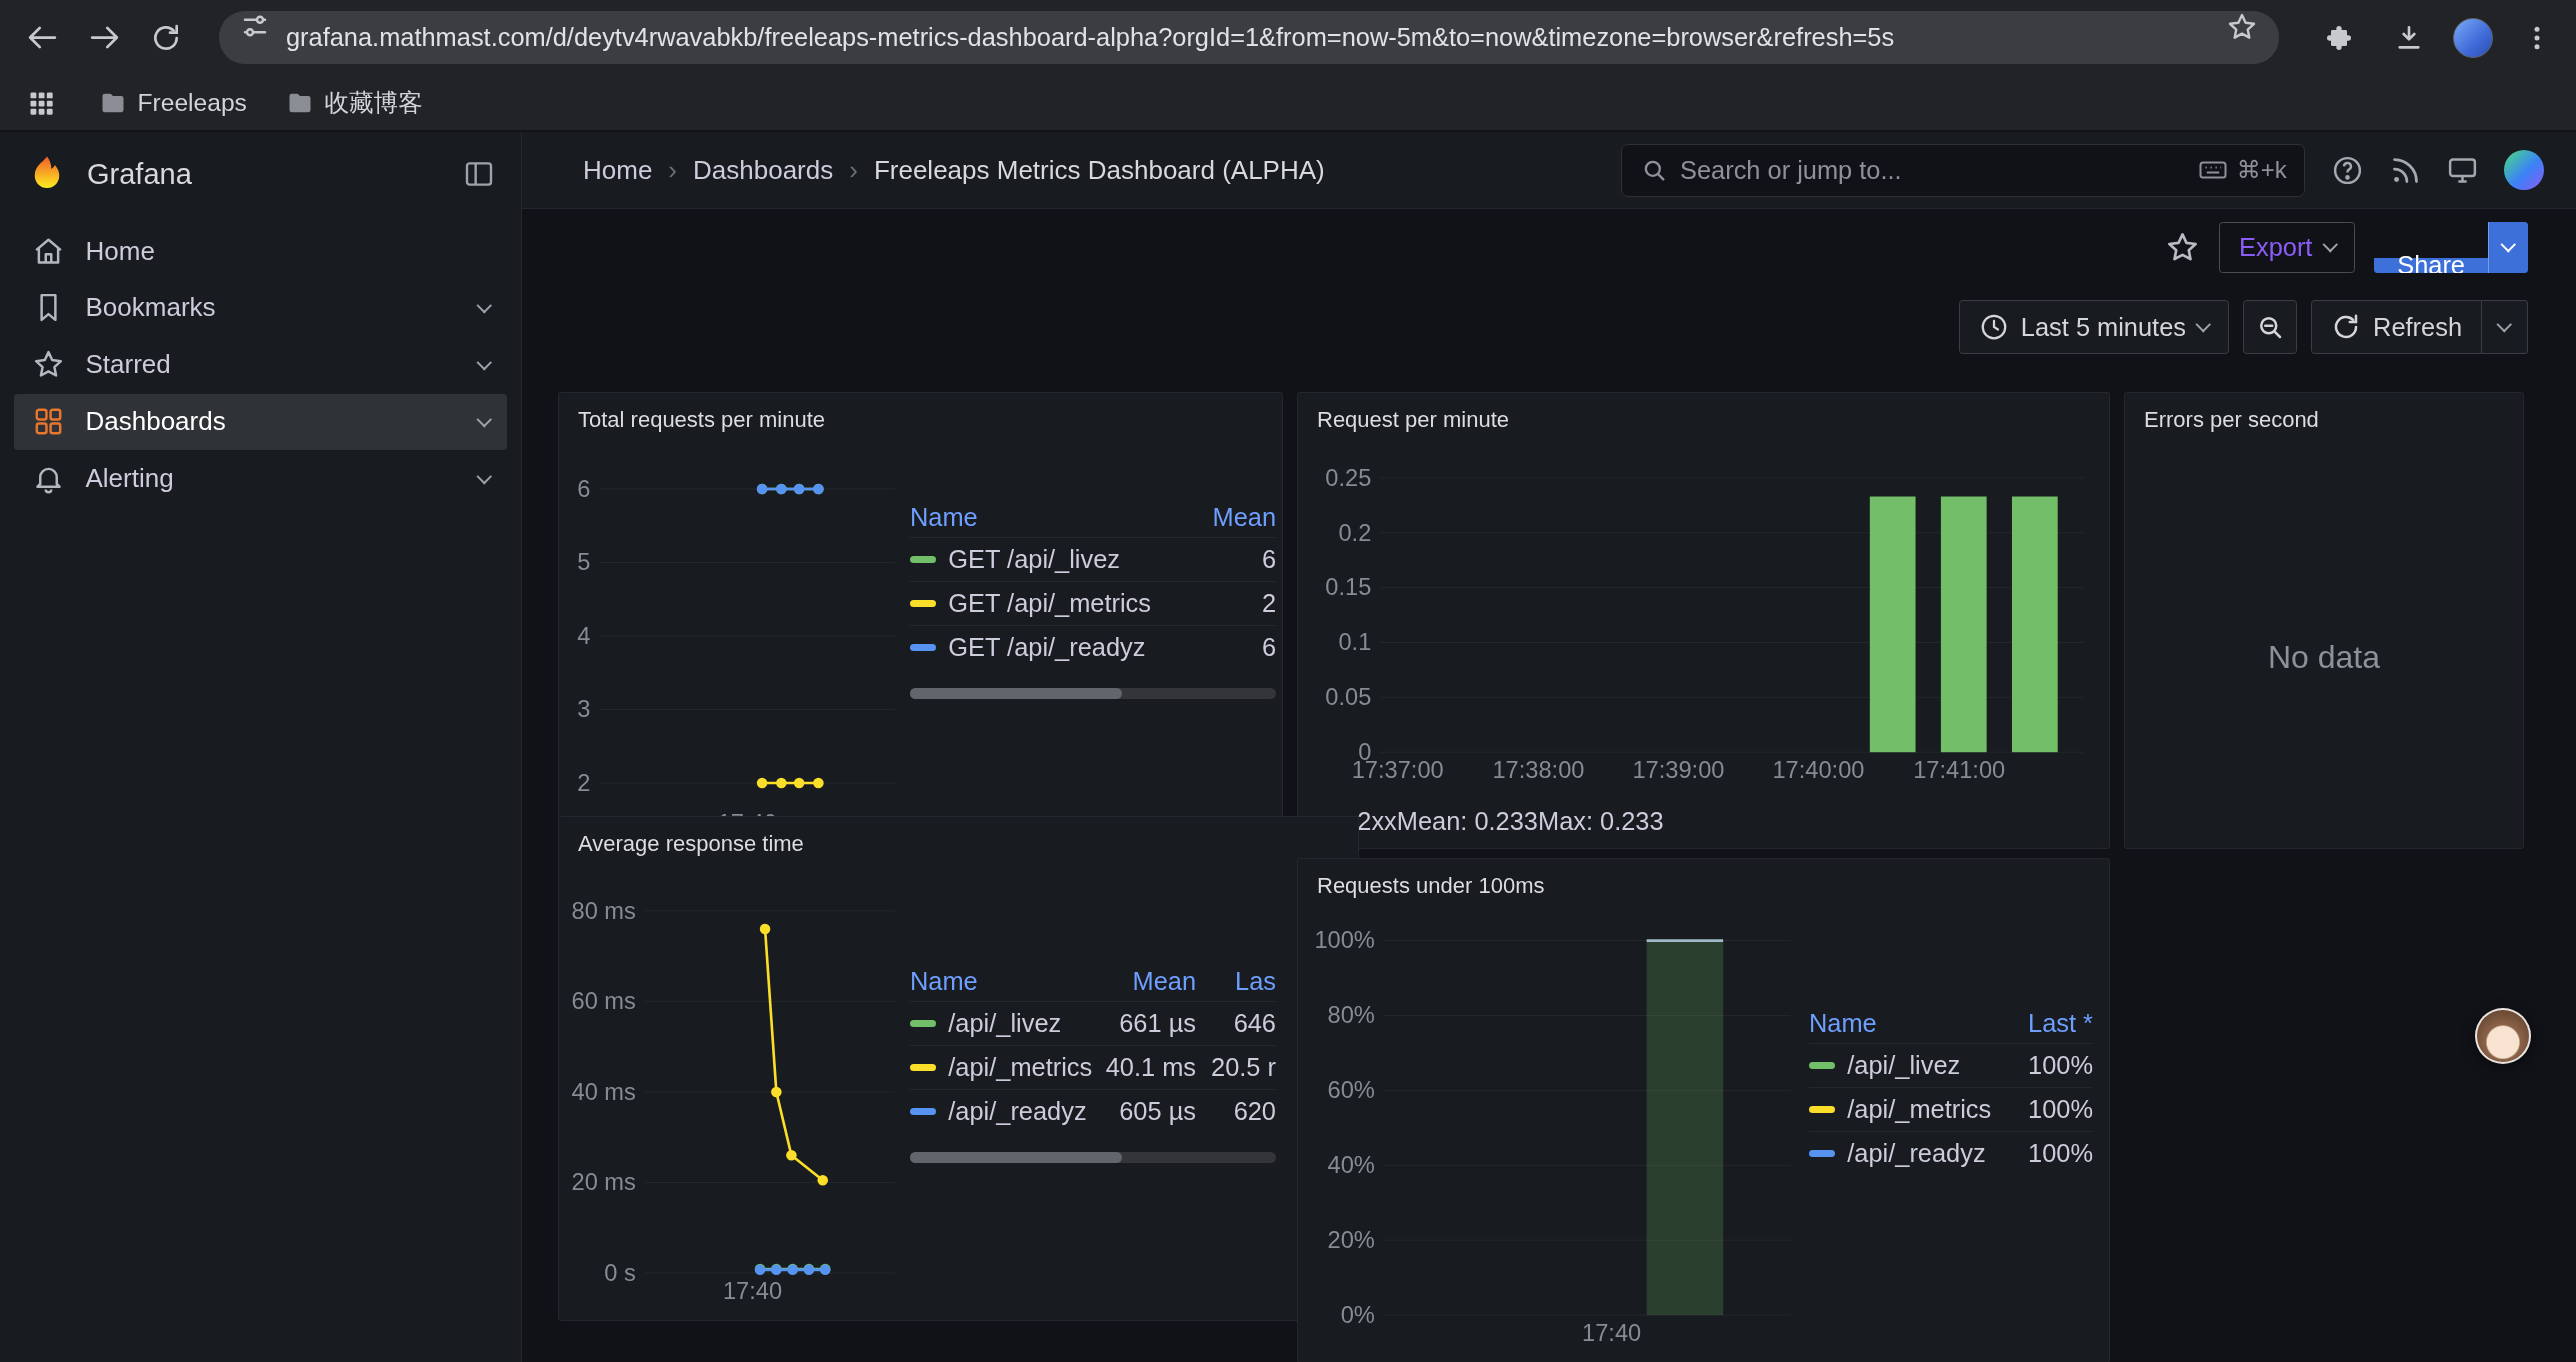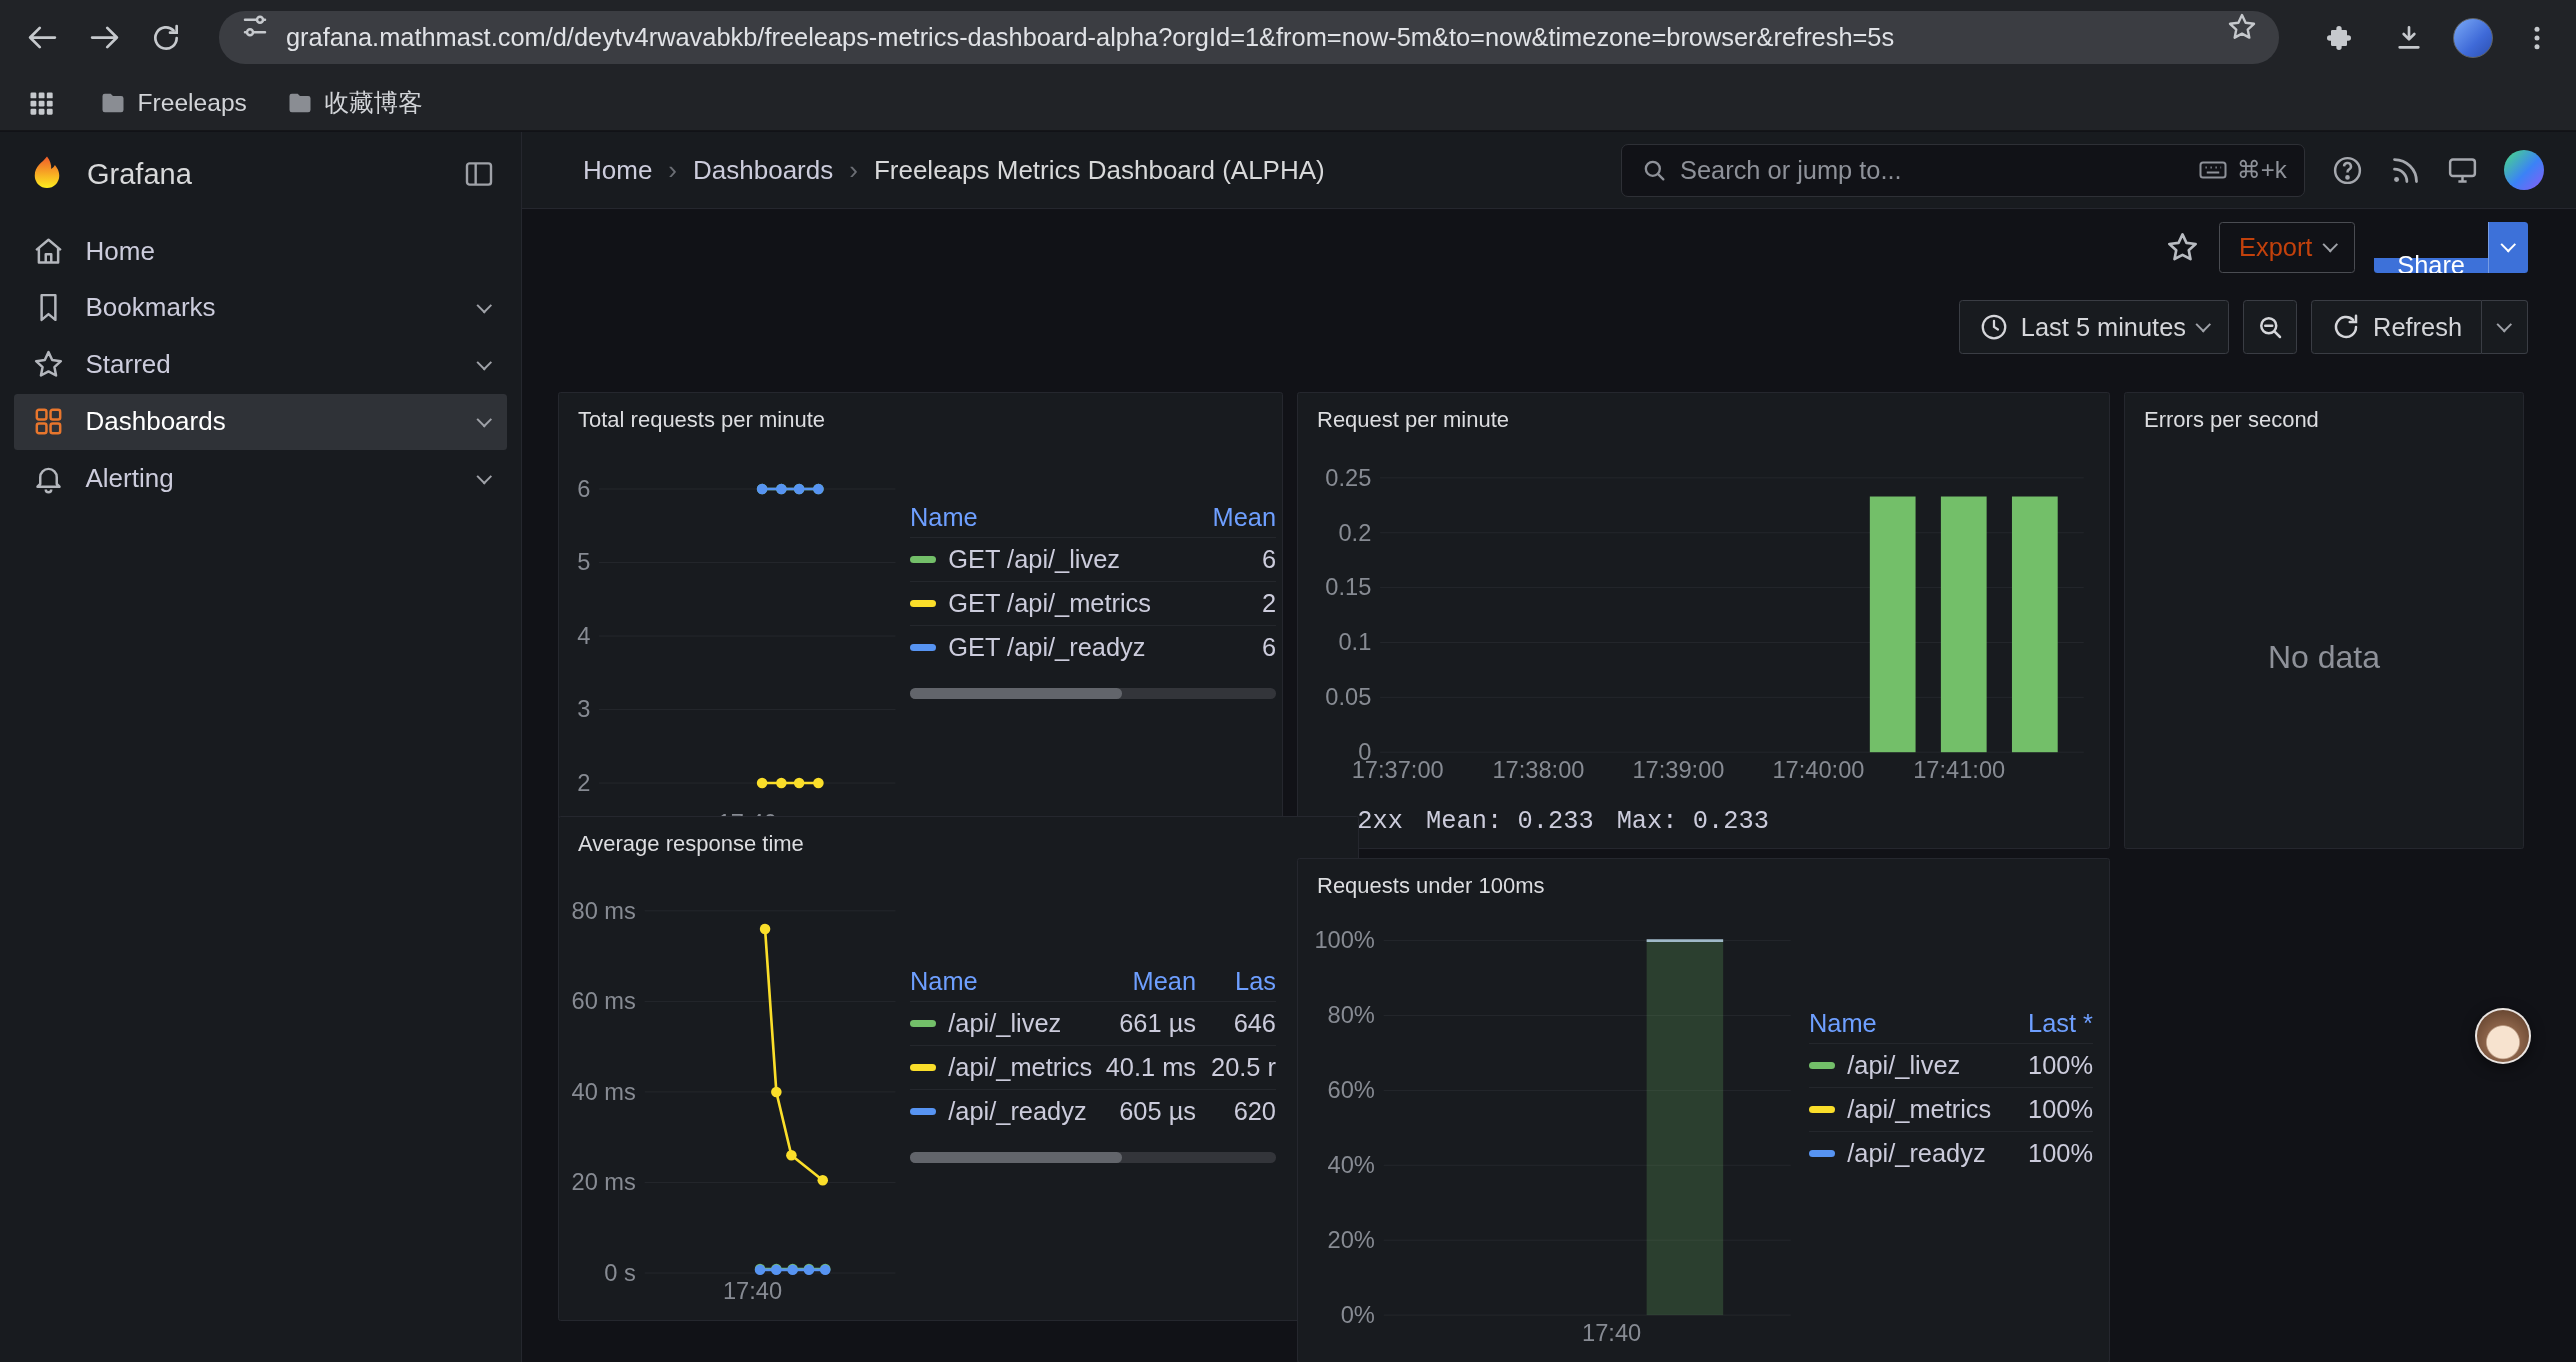--- a/index.html
+++ b/index.html
@@ -55,21 +55,21 @@
   .searchbox input::placeholder { color:#8e9199; }
   .kbd-hint { display:flex; align-items:center; gap:8.8px; color:#8e9199; font-size:24px; }
   .hdr-icons { display:flex; align-items:center; gap:24.6px; margin-left:26px; color:#a5a8ae; }
   .avatar-grafana { width:40px; height:40px; border-radius:50%;
     background:linear-gradient(135deg,#4ade80 0%,#3b82f6 55%,#8b5cf6 100%); }
 
   
   .actions { position:absolute; top:88px; right:48px; display:flex; align-items:center; gap:19px; height:54px; }
   .btn { display:flex; align-items:center; gap:12.3px; height:51px; padding:0 19px; border-radius:3.5px;
     font-size:25.4px; cursor:pointer; border:0.9px solid transparent; }
-  .btn-outline { border-color:#4a4c52; color:#c2410c; background:transparent; }
+  .btn-outline { border-color:#4a4c52; color:#8b5cf6; background:transparent; }
   .share-group { display:flex; height:51px; border-radius:3.5px; overflow:hidden; }
   .share-main { background:#3d71d9; color:#fff; font-size:25.4px; display:flex; align-items:center; padding:0 23px; cursor:pointer;margin-top:36px; }
   .share-chev { background:#3d71d9; width:40px; display:flex; align-items:center; justify-content:center;
     border-left:0.9px solid rgba(255,255,255,0.3); cursor:pointer; }
   .share-chev .chev { border-color:#fff; }
 
   .controls { position:absolute; top:168px; right:48px; display:flex; align-items:center; gap:14px; }
   .tbtn { display:flex; align-items:center; gap:12.3px; height:54px; padding:0 19px; background:#181b1f;
     border:0.9px solid #3a3d44; border-radius:3.5px; color:#d5d6da; font-size:25.4px; cursor:pointer; }
   .tbtn.sq { width:54px; padding:0; justify-content:center; }
@@ -101,22 +101,22 @@
   .lrow:first-child { border-top:none; height:39px; }
   .lh { color:#6e9fff; font-weight:500; cursor:pointer; }
   .lname { flex:1; display:flex; align-items:center; overflow:hidden; cursor:pointer; }
   .lval { width:79px; text-align:right; }
   .lg4 .lval.mean { width:96px; } .lg4 .lval.last { width:75px; }
   .lg5 .lval { width:88px; }
   .swatch { display:inline-block; width:26px; height:7px; border-radius:3.5px; margin-right:12.3px; flex:none; }
   .hscroll { height:10.5px; background:#33353a; border-radius:5.3px; margin-top:19px; }
   .hthumb { width:58%; height:10.5px; background:#62656b; border-radius:5.3px; cursor:pointer; }
 
-  .legend-inline { position:absolute; left:21px; bottom:12.3px; display:flex; align-items:center; gap:23px;
-    font-size:25.4px; color:#ccccdc;font-family:Liberation Mono, monospace; }
+  .legend-inline { position:absolute; left:21px; bottom:12.3px; display:flex; align-items:center; 
+    font-size:25.4px; color:#ccccdc; }
   .nodata { position:absolute; left:0; right:0; top:246px; text-align:center; font-size:32px; color:#8e9199; }
 
   
   .floating-avatar { position:absolute; left:2475px; top:1008px; width:56px; height:56px; border-radius:50%;
     background:radial-gradient(circle at 50% 62%, #f7e3cf 0%, #f7e3cf 38%, #8a6248 42%, #6c4a34 75%, #5a3c2a 100%);
     border:2.6px solid rgba(255,255,255,0.85); box-shadow:0 3.5px 12.3px rgba(0,0,0,0.5); cursor:pointer; }
 </style>
 </head>
 <body>
 

